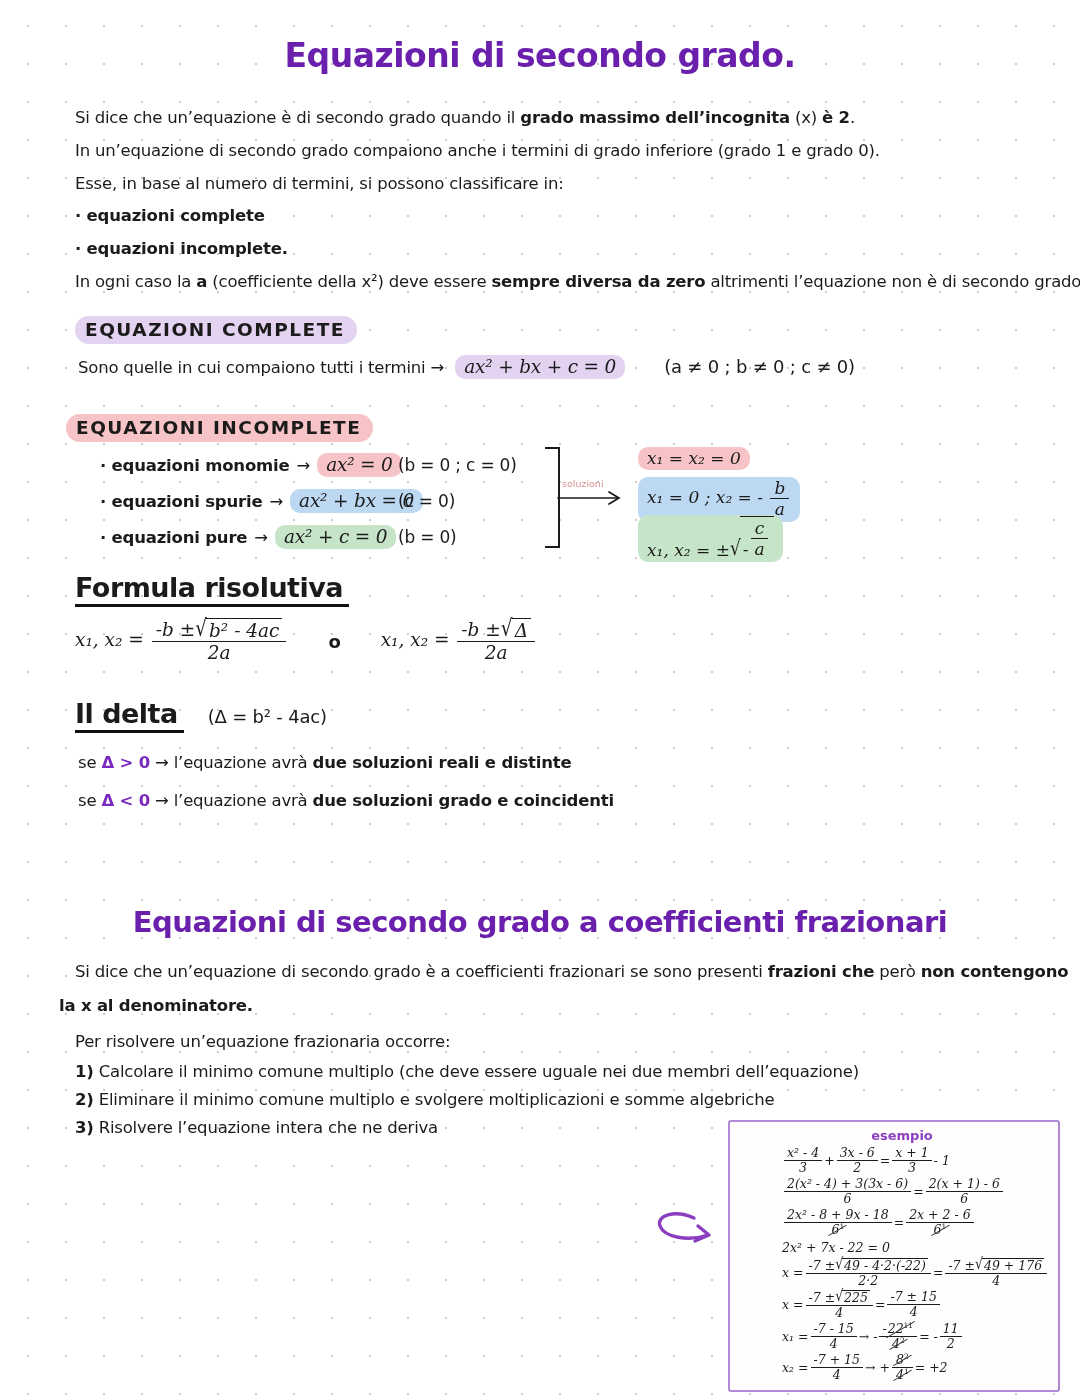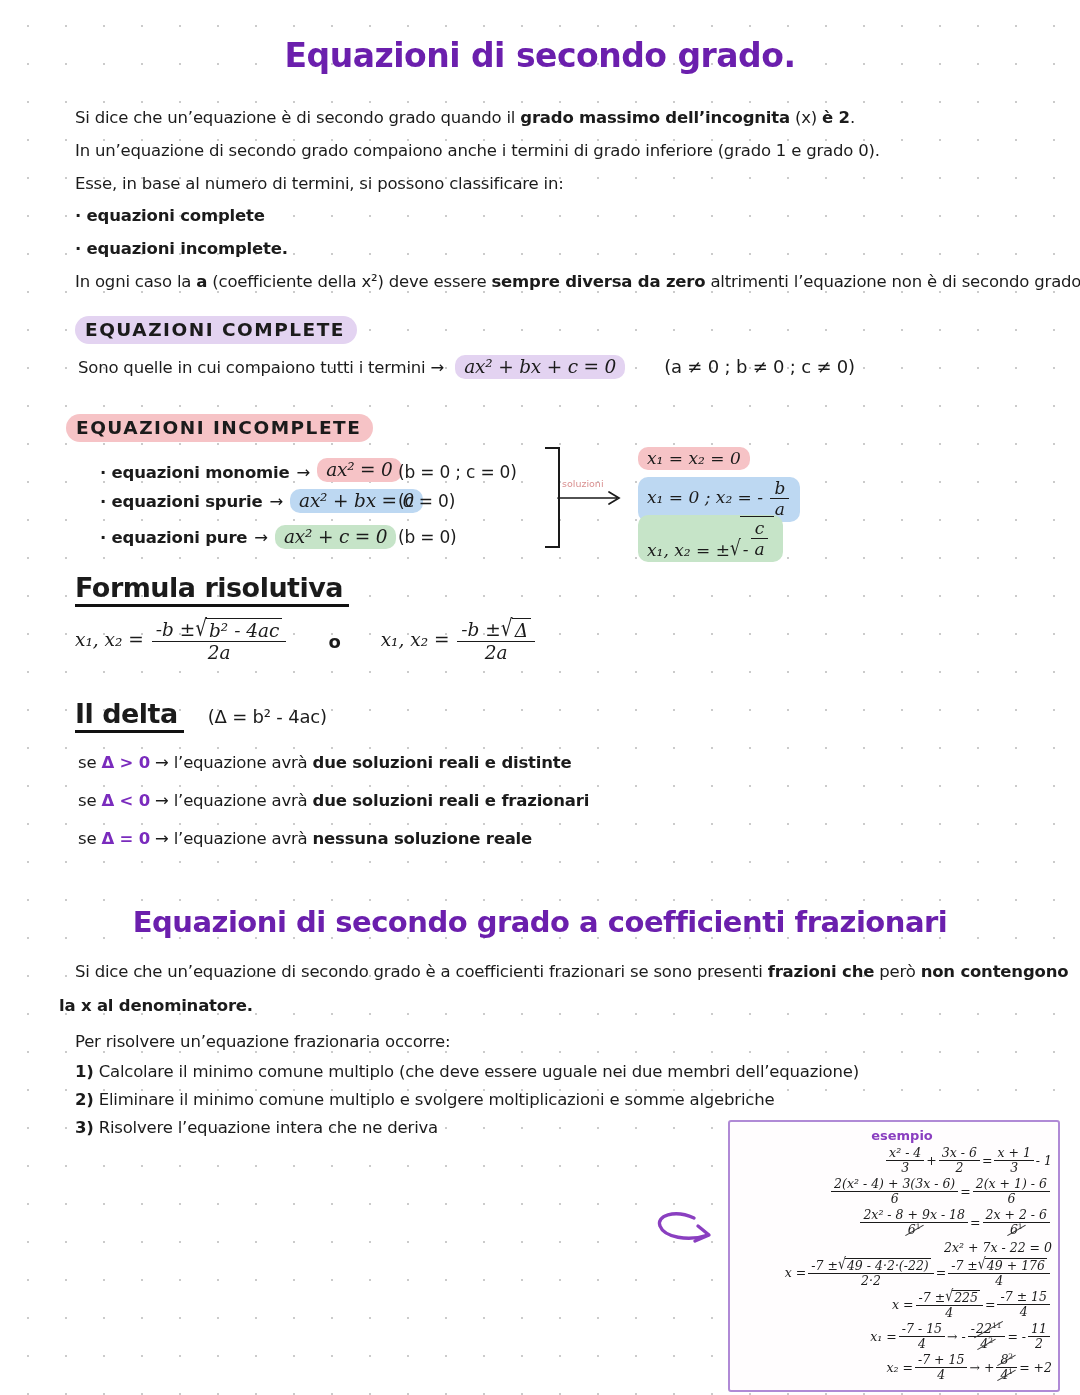--- a/index.html
+++ b/index.html
@@ -36,21 +36,21 @@
   .cancel::before{content:"";position:absolute;left:-3px;right:-3px;top:50%;border-top:1.3px solid #333;transform:rotate(-30deg);}
   .cancel sup{font-size:0.6em;line-height:0;vertical-align:super;font-style:normal;}
   .sechead{font-size:27px;font-weight:700;letter-spacing:-0.5px;border-bottom:3px solid #111;
     display:inline-block;padding:0 6px 1px 0;text-align:right;}
   .deltapur{color:#7a2bbd;font-weight:700;}
   .row{height:34px;display:flex;align-items:center;}
   .rowcond{position:absolute;left:298px;font-size:17px;}
   .bracket{width:13px;height:97px;border-top:2.5px solid #1a1a1a;border-right:2.5px solid #1a1a1a;border-bottom:2.5px solid #1a1a1a;}
   .exbox{width:332px;height:272px;border:2px solid #b08ad6;border-radius:3px;background:#fffdfe;box-sizing:border-box;padding:4px 6px 4px 52px;}
   .extitle{text-align:center;color:#8a3fc0;font-weight:700;font-size:13px;margin:2px 30px 3px 0;}
-  .exline{font-size:12.5px;margin-bottom:2px;display:flex;align-items:center;justify-content:flex-end;}
+  .exline{font-size:12.5px;margin-bottom:2px;display:flex;align-items:center;}
   .exline .frac > .num,.exline .frac > .den{padding:0 3px;line-height:1.12;}
   .exline .sqrt > .radbody{padding:0 2px;line-height:1.1;}
   .steps div{margin-bottom:9px;}
   .sol{font-size:17px;}
 </style>
 </head>
 <body>
 
 <div class="page">
 
@@ -71,21 +71,21 @@
   <div class="abs hw nowrap" style="left:78px;top:355px;">
     <span>Sono quelle in cui compaiono tutti i termini →</span>
     <span class="mpill lav math" style="margin-left:6px;">ax² + bx + c = 0</span>
     <span style="margin-left:34px;font-size:18px;">(a ≠ 0 ; b ≠ 0 ; c ≠ 0)</span>
   </div>
 
   <div class="abs" style="left:66px;top:414px;">
     <span class="pillhead pnk">EQUAZIONI INCOMPLETE</span>
   </div>
 
-  <div class="abs hw row nowrap" style="left:100px;top:448px;width:540px;align-items:flex-end;">
+  <div class="abs hw row nowrap" style="left:100px;top:448px;width:540px;">
     <b>· equazioni monomie</b>
     <span style="margin:0 7px;">→</span>
     <span class="mpill pnk math">ax² = 0</span>
     <span class="rowcond">(b = 0 ; c = 0)</span>
   </div>
   <div class="abs hw row nowrap" style="left:100px;top:484px;width:540px;">
     <b>· equazioni spurie</b>
     <span style="margin:0 7px;">→</span>
     <span class="mpill blu math">ax² + bx = 0</span>
     <span class="rowcond">(c = 0)</span>
@@ -167,22 +167,21 @@
           </span>
         </span></span>
   </div>
 
   <div class="abs" style="left:75px;top:698px;display:flex;align-items:baseline;">
     <span class="sechead">Il delta</span>
     <span class="hw" style="margin-left:24px;font-size:18px;">(Δ = b² - 4ac)</span>
   </div>
   <div class="abs hw" style="left:78px;top:744px;line-height:38px;">
     <div class="nowrap"><span>se </span><span class="deltapur">Δ &gt; 0</span><span> →  l’equazione avrà </span><b>due soluzioni reali e distinte</b></div>
-    <div class="nowrap"><span>se </span><span class="deltapur">Δ &lt; 0</span><span> →  l’equazione avrà </span><b>due soluzioni reali e frazionari</b></div>
-    <div class="nowrap"><span>se </span><span class="deltapur">Δ = 0</span><span> →  l’equazione avrà </span><b>nessuna soluzione reale</b></div>
+    <div class="nowrap"><span>se </span><span class="deltapur">Δ &lt; 0</span><span> →  l’equazione avrà </span><b>due soluzioni grado e coincidenti</b></div>
   </div>
 
   <div class="abs title2" style="top:905px;left:0;">Equazioni di secondo grado a coefficienti frazionari</div>
 
   <div class="abs hw nowrap" style="left:75px;top:962px;">
     <span>Si dice che un’equazione di secondo grado è a coefficienti frazionari se sono presenti </span><b>frazioni che</b><span> però </span><b>non contengono</b>
   </div>
   <div class="abs hw nowrap b" style="left:59px;top:996px;">la x al denominatore.</div>
   <div class="abs hw nowrap" style="left:75px;top:1032px;">Per risolvere un’equazione frazionaria occorre:</div>
 

